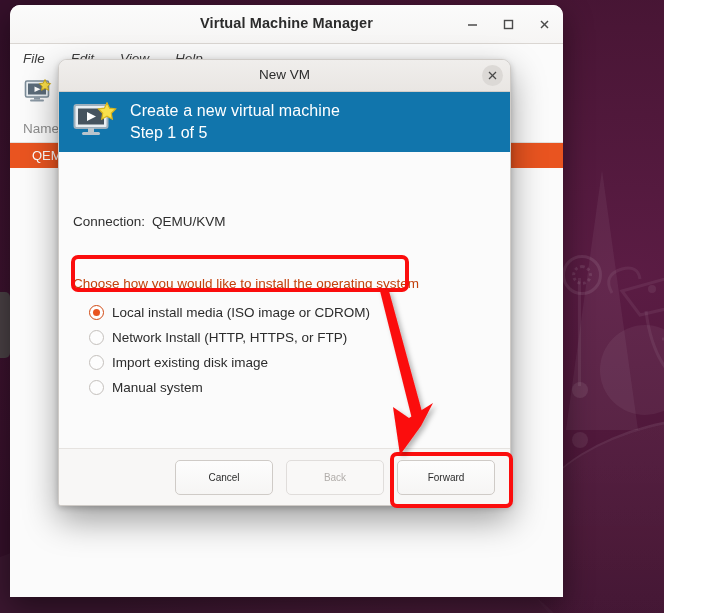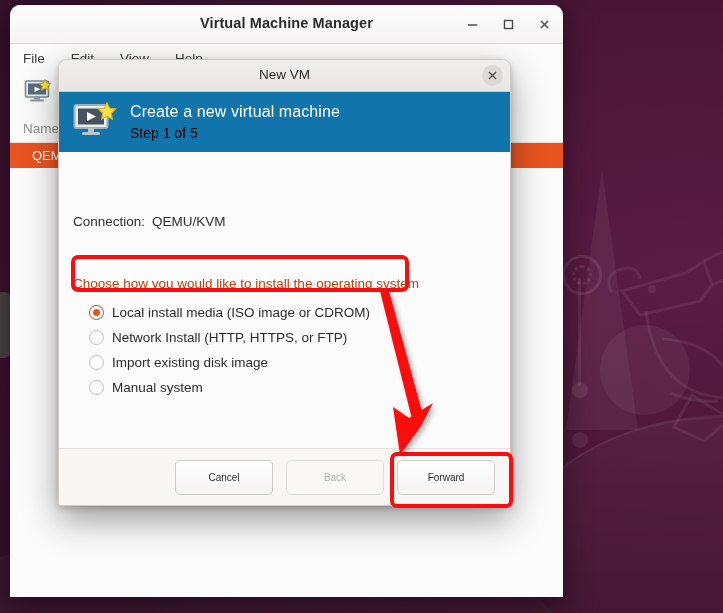--- a/index.html
+++ b/index.html
@@ -5,21 +5,21 @@
   html, body {
     margin: 0; padding: 0;
     width: 723px; height: 613px;
     overflow: hidden;
     font-family: "Liberation Sans", sans-serif;
   }
 
   
   #desktop {
     position: relative;
-    width: 723px; height: 613px;
+    width: 664px; height: 613px;
     background: #2c0b1a;
     overflow: hidden;
   }
   .wallpaper {
     position: absolute;
     inset: 0;
     background:
       radial-gradient(ellipse 130% 90% at 95% 45%, #5b1c44 0%, #4a1636 45%, #35102a 85%),
       linear-gradient(160deg, #2d0c1d 0%, #47153a 40%, #380f2a 100%);
   }
@@ -143,21 +143,21 @@
   .vmm-menubar {
     height: 29px;
     background: #fbfbfb;
     display: flex;
     align-items: center;
     padding-left: 9px;
     gap: 18px;
     font-size: 13.5px;
     color: #3d3d3d;
   }
-  .menu-item { padding: 2px 4px; }
+  .menu-item { padding: 2px 4px; font-style: italic; }
 
   .vmm-toolbar {
     height: 42px;
     background: #fbfbfb;
     display: flex;
     align-items: center;
     padding-left: 14px;
   }
   .vmm-listhdr {
     height: 27px;
@@ -226,22 +226,22 @@
     gap: 13px;
   }
   .banner-icon { width: 44px; height: 40px; flex: none; }
   .banner-text { line-height: 1.18; }
   .banner-title {
     color: #ffffff;
     font-size: 16px;
     letter-spacing: 0.1px;
   }
   .banner-sub {
-    color: #000000;
-    font-size: 14px;
+    color: #ffffff;
+    font-size: 16px;
     margin-top: 3px;
   }
   .dlg-content {
     background: #fbfbfb;
     padding: 18px 0 0 14px;
     height: 278px;
     position: relative;
   }
   .conn-line {
     font-size: 13.5px;

